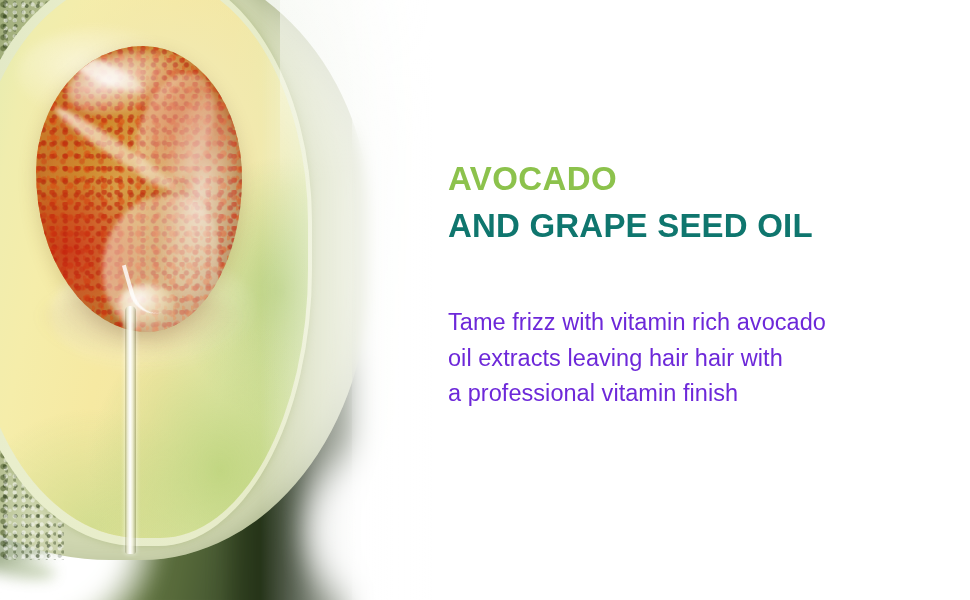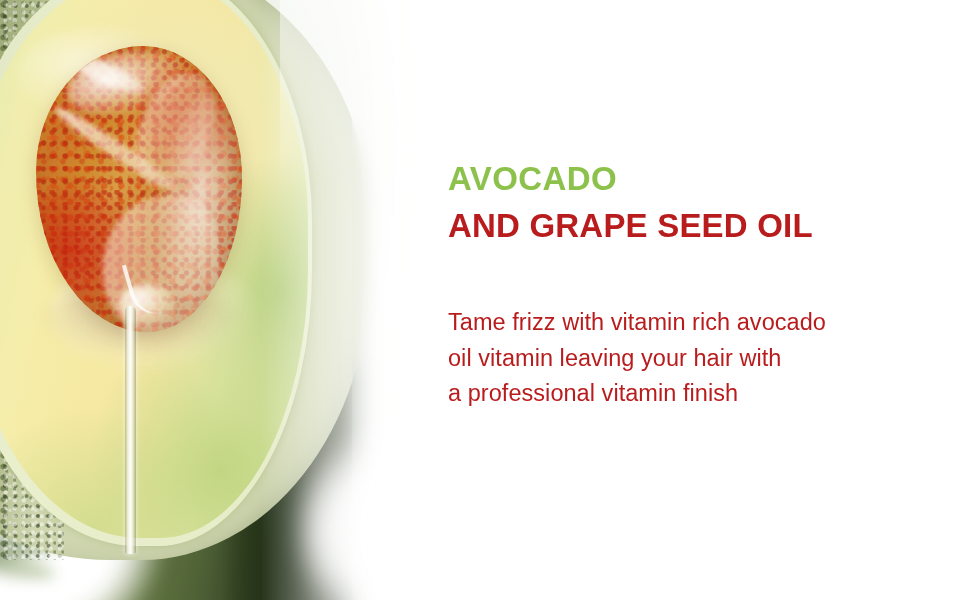--- a/index.html
+++ b/index.html
@@ -358,32 +358,32 @@
     line-height:1.06;
     color:#8cc24c;
   }
   .headline .line2{
     display:block;
     font-size:33px;
     font-weight:bold;
     letter-spacing:.2px;
     line-height:1.06;
     margin-top:12px;
-    color:#b91c1c;
+    color:#0f766e;
     white-space:nowrap;
   }
 
   .body-copy{
     position:absolute;
     left:0; top:305px;
     width:500px;
     font-size:23.5px;
     font-weight:normal;
     line-height:1.52;
-    color:#b91c1c;
+    color:#6d28d9;
     letter-spacing:.05px;
   }
   .body-copy span{ display:block; white-space:nowrap; }
 </style>
 </head>
 <body>
 
 <div class="banner">
 
   <div class="photo">
@@ -439,18 +439,18 @@
 
   <div class="content">
 
     <div class="headline">
       <span class="line1">AVOCADO</span>
       <span class="line2">AND GRAPE SEED OIL</span>
     </div>
 
     <p class="body-copy">
       <span>Tame frizz with vitamin rich avocado</span>
-      <span>oil vitamin leaving your hair with</span>
+      <span>oil extracts leaving hair hair with</span>
       <span>a professional vitamin finish</span>
     </p>
 
   </div>
 </div>
 
 </body></html>

